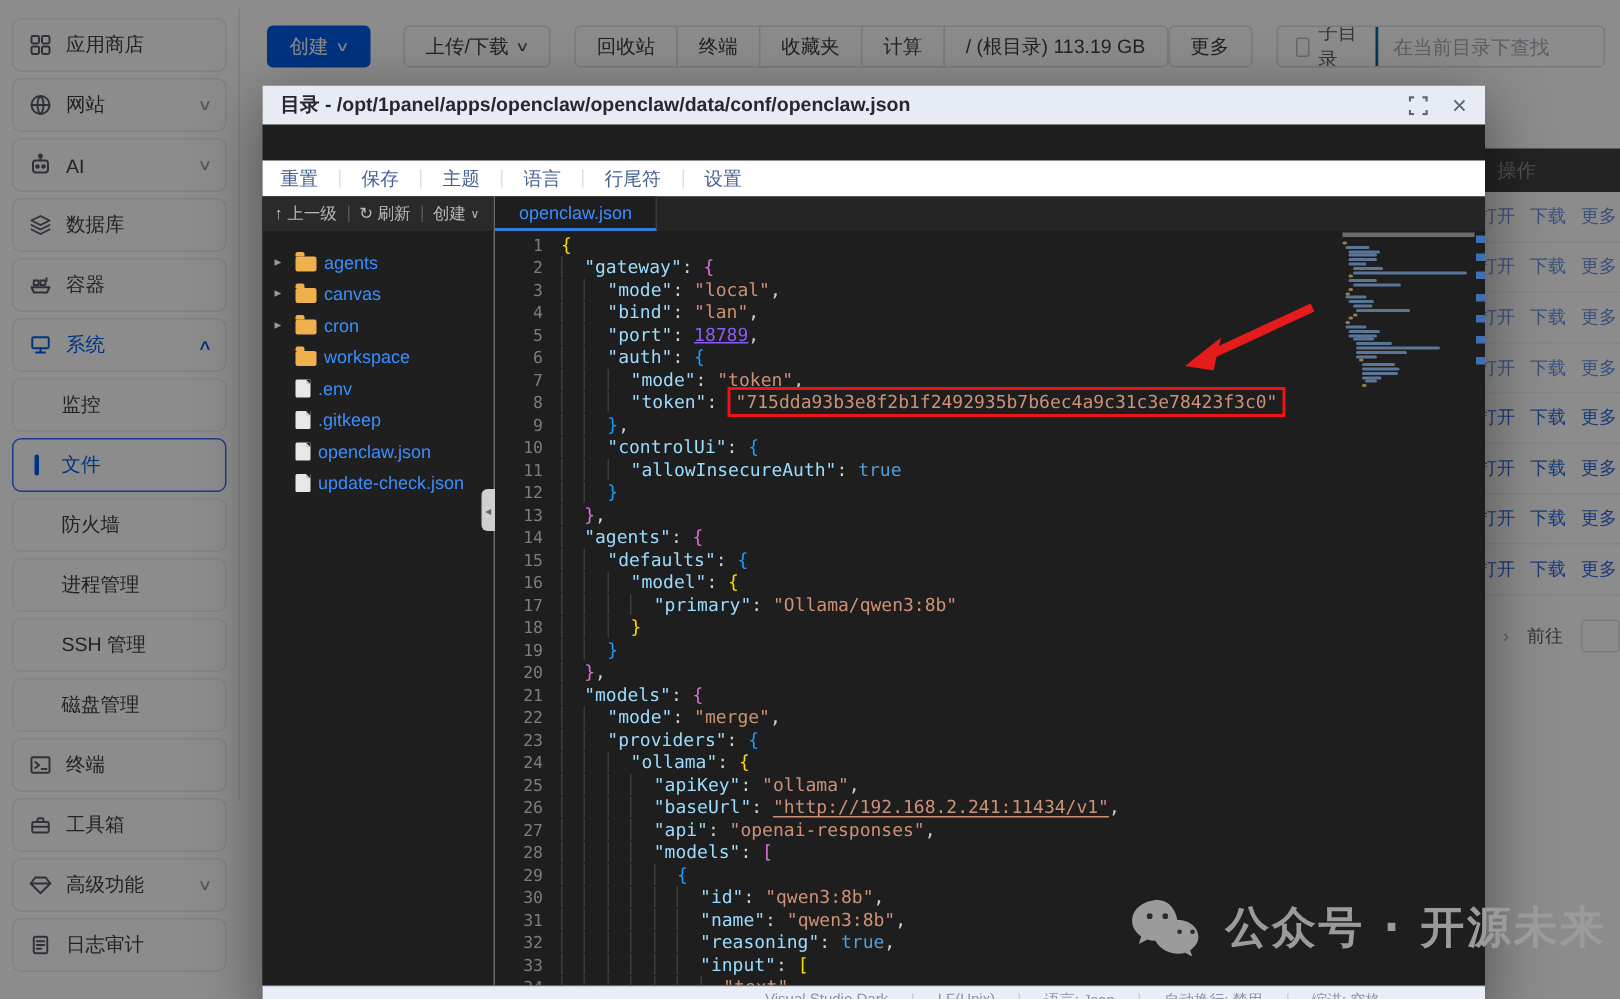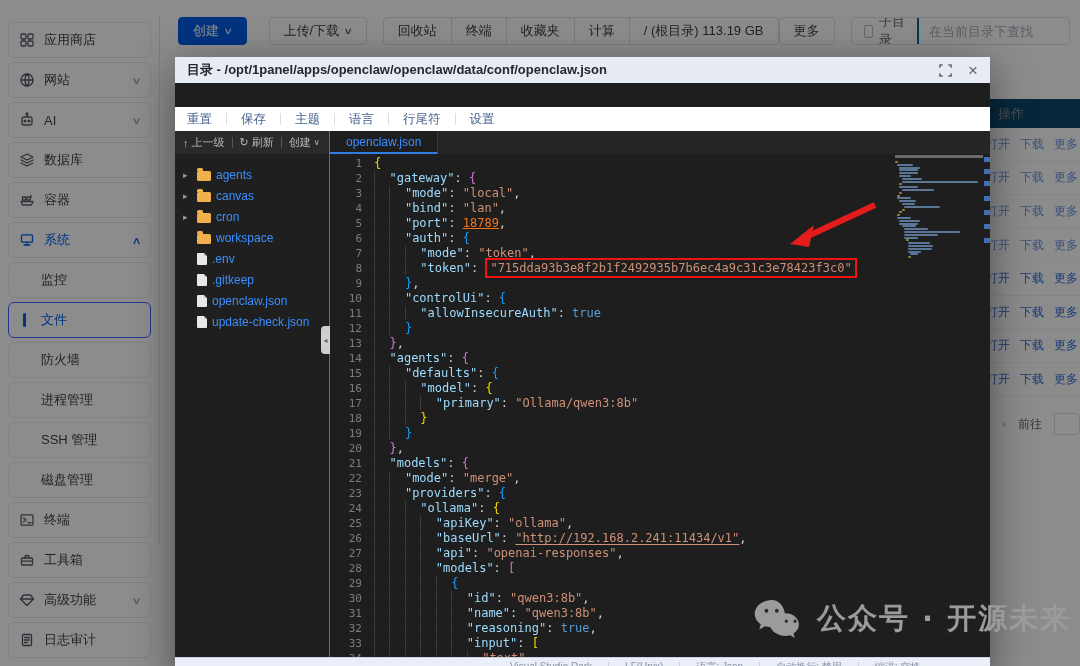--- a/index.html
+++ b/index.html
@@ -1,20 +1,20 @@
 <!DOCTYPE html>
 <html><head>
 <meta charset="utf-8">
 <style>
   * { margin:0; padding:0; box-sizing:border-box; }
   html,body { width:1080px; height:666px; overflow:hidden; }
   body { position:relative; background:#fff; font-family:"Liberation Sans","DejaVu Sans",sans-serif; }
 
   
-  .sidebar { position:absolute; left:0; top:16px; width:160px; height:528px; background:#fff; border-right:1px solid #e6e8eb; padding:2px 6px; z-index:1; }
+  .sidebar { position:absolute; left:0; top:6px; width:160px; height:528px; background:#fff; border-right:1px solid #e6e8eb; padding:2px 6px; z-index:1; }
   .side-item { display:flex; align-items:center; gap:9px; height:36px; margin:4px 2px; padding:0 10px; border:1px solid #e8eaef; border-radius:6px; font-size:13px; color:#3b3f46; cursor:pointer; }
   .side-item .ic { width:16px; height:16px; color:#555b66; flex:none; display:flex; }
   .side-item .ic svg { width:16px; height:16px; }
   .side-item.sub { padding-left:32px; border-color:#eceef2; }
   .side-item.active-parent { color:#005eeb; }
   .side-item.active-parent .ic { color:#005eeb; }
   .side-item.selected { border:1px solid #3370ff; color:#005eeb; position:relative; }
   .side-item.selected::before { content:""; position:absolute; left:14px; top:10px; width:3px; height:14px; background:#005eeb; border-radius:2px; }
   .side-item .caret { margin-left:auto; font-size:10px; color:#9aa0ab; transform:scaleX(1.4); }
   .side-item.active-parent .caret { color:#005eeb; }
@@ -30,21 +30,21 @@
   .btn-group .btn:last-child { border-radius:0 4px 4px 0; }
   .topbar-right { margin-left:auto; display:flex; align-items:center; }
   .more-btn { margin-right:16px; }
   .search-wrap { display:flex; align-items:center; border:1px solid #dcdfe6; border-radius:4px; height:28px; overflow:hidden; }
   .subdir { display:flex; align-items:center; gap:6px; padding:0 12px; height:100%; font-size:13px; color:#5e6470; background:#fff; border-right:2px solid #0369a1; }
   .subdir .cb { width:13px; height:13px; border:1px solid #b8bfca; border-radius:2px; background:#fff; }
   .search-wrap input { border:none; outline:none; height:100%; width:150px; padding:0 10px; font-size:13px; color:#333; font-family:inherit; }
   .search-wrap input::placeholder { color:#a8adb8; }
 
   .ops-col { position:absolute; right:0; top:99px; width:96px; z-index:1; }
-  .ops-header { height:29px; display:flex; align-items:center; padding-left:14px; font-size:13px; color:#909399; background:#0c4a6e; }
+  .ops-header { height:29px; display:flex; align-items:center; padding-left:14px; font-size:13px; color:#909399; background:#404040; }
   .ops-row { height:33.6px; display:flex; align-items:center; gap:10px; padding-left:2px; font-size:12px; color:#2f6bd8; border-bottom:1px solid #f0f2f5; }
   .ops-row span { cursor:pointer; white-space:nowrap; }
   .ops-row.muted { opacity:.72; }
   .pager { position:absolute; right:0; top:413px; display:flex; align-items:center; gap:12px; font-size:12px; color:#606266; z-index:1; }
   .pager .pg-next { color:#a8adb8; }
   .pager .goto-box { width:26px; height:22px; border:1px solid #dcdfe6; border-radius:3px; background:#fff; }
 
   .overlay { position:absolute; inset:0; background:rgba(0,0,0,.45); z-index:5; }
 
   
@@ -74,21 +74,21 @@
 
   .editor-main { flex:1; display:flex; flex-direction:column; min-width:0; }
   .tab-bar { height:23px; background:#252526; display:flex; flex:none; }
   .tab { padding:0 16px; display:flex; align-items:center; font-size:12px; color:#3b8eff; background:#1e1e1e; border-bottom:2px solid #2f7fe0; border-right:1px solid #3a3a3a; cursor:pointer; }
   .code-wrap { flex:1; position:relative; background:#1e1e1e; overflow:hidden; font-family:"DejaVu Sans Mono","Liberation Mono",monospace; }
   .code-lines { position:absolute; left:0; top:2px; right:0; }
   .cl { display:flex; height:15px; line-height:15px; font-size:12px; white-space:pre; }
   .ln { width:44px; flex:none; text-align:right; padding-right:12px; color:#7c7c7c; font-size:11px; }
   .lc { color:#d4d4d4; }
   .ig { border-left:1px solid #3c3c3c; }
-  .k { color:#9cdcfe; } .s { color:#ce9178; } .n { color:#f97316;text-decoration:underline; } .b { color:#569cd6; } .p { color:#cfcfcf; }
+  .k { color:#9cdcfe; } .s { color:#ce9178; } .n { color:#8b5cf6;text-decoration:underline; } .b { color:#569cd6; } .p { color:#cfcfcf; }
   .bk0 { color:#ffd700; } .bk1 { color:#da70d6; } .bk2 { color:#179fff; }
   .url { text-decoration:underline; text-underline-offset:2px; }
   .tok-box { border:2.5px solid #ee1414; padding:1px 3px; }
 
   .minimap { position:absolute; top:1px; right:7px; width:88px; }
   .minimap .mslider { height:3px; background:#6b6b6b; margin-bottom:3px; }
   .mm-line { height:2px; margin-bottom:0.8px; border-radius:1px; }
   .ruler { position:absolute; top:0; right:0; width:6px; height:100%; }
   .ruler i { position:absolute; right:0; width:6px; height:5px; background:#3f6fb5; }
 

